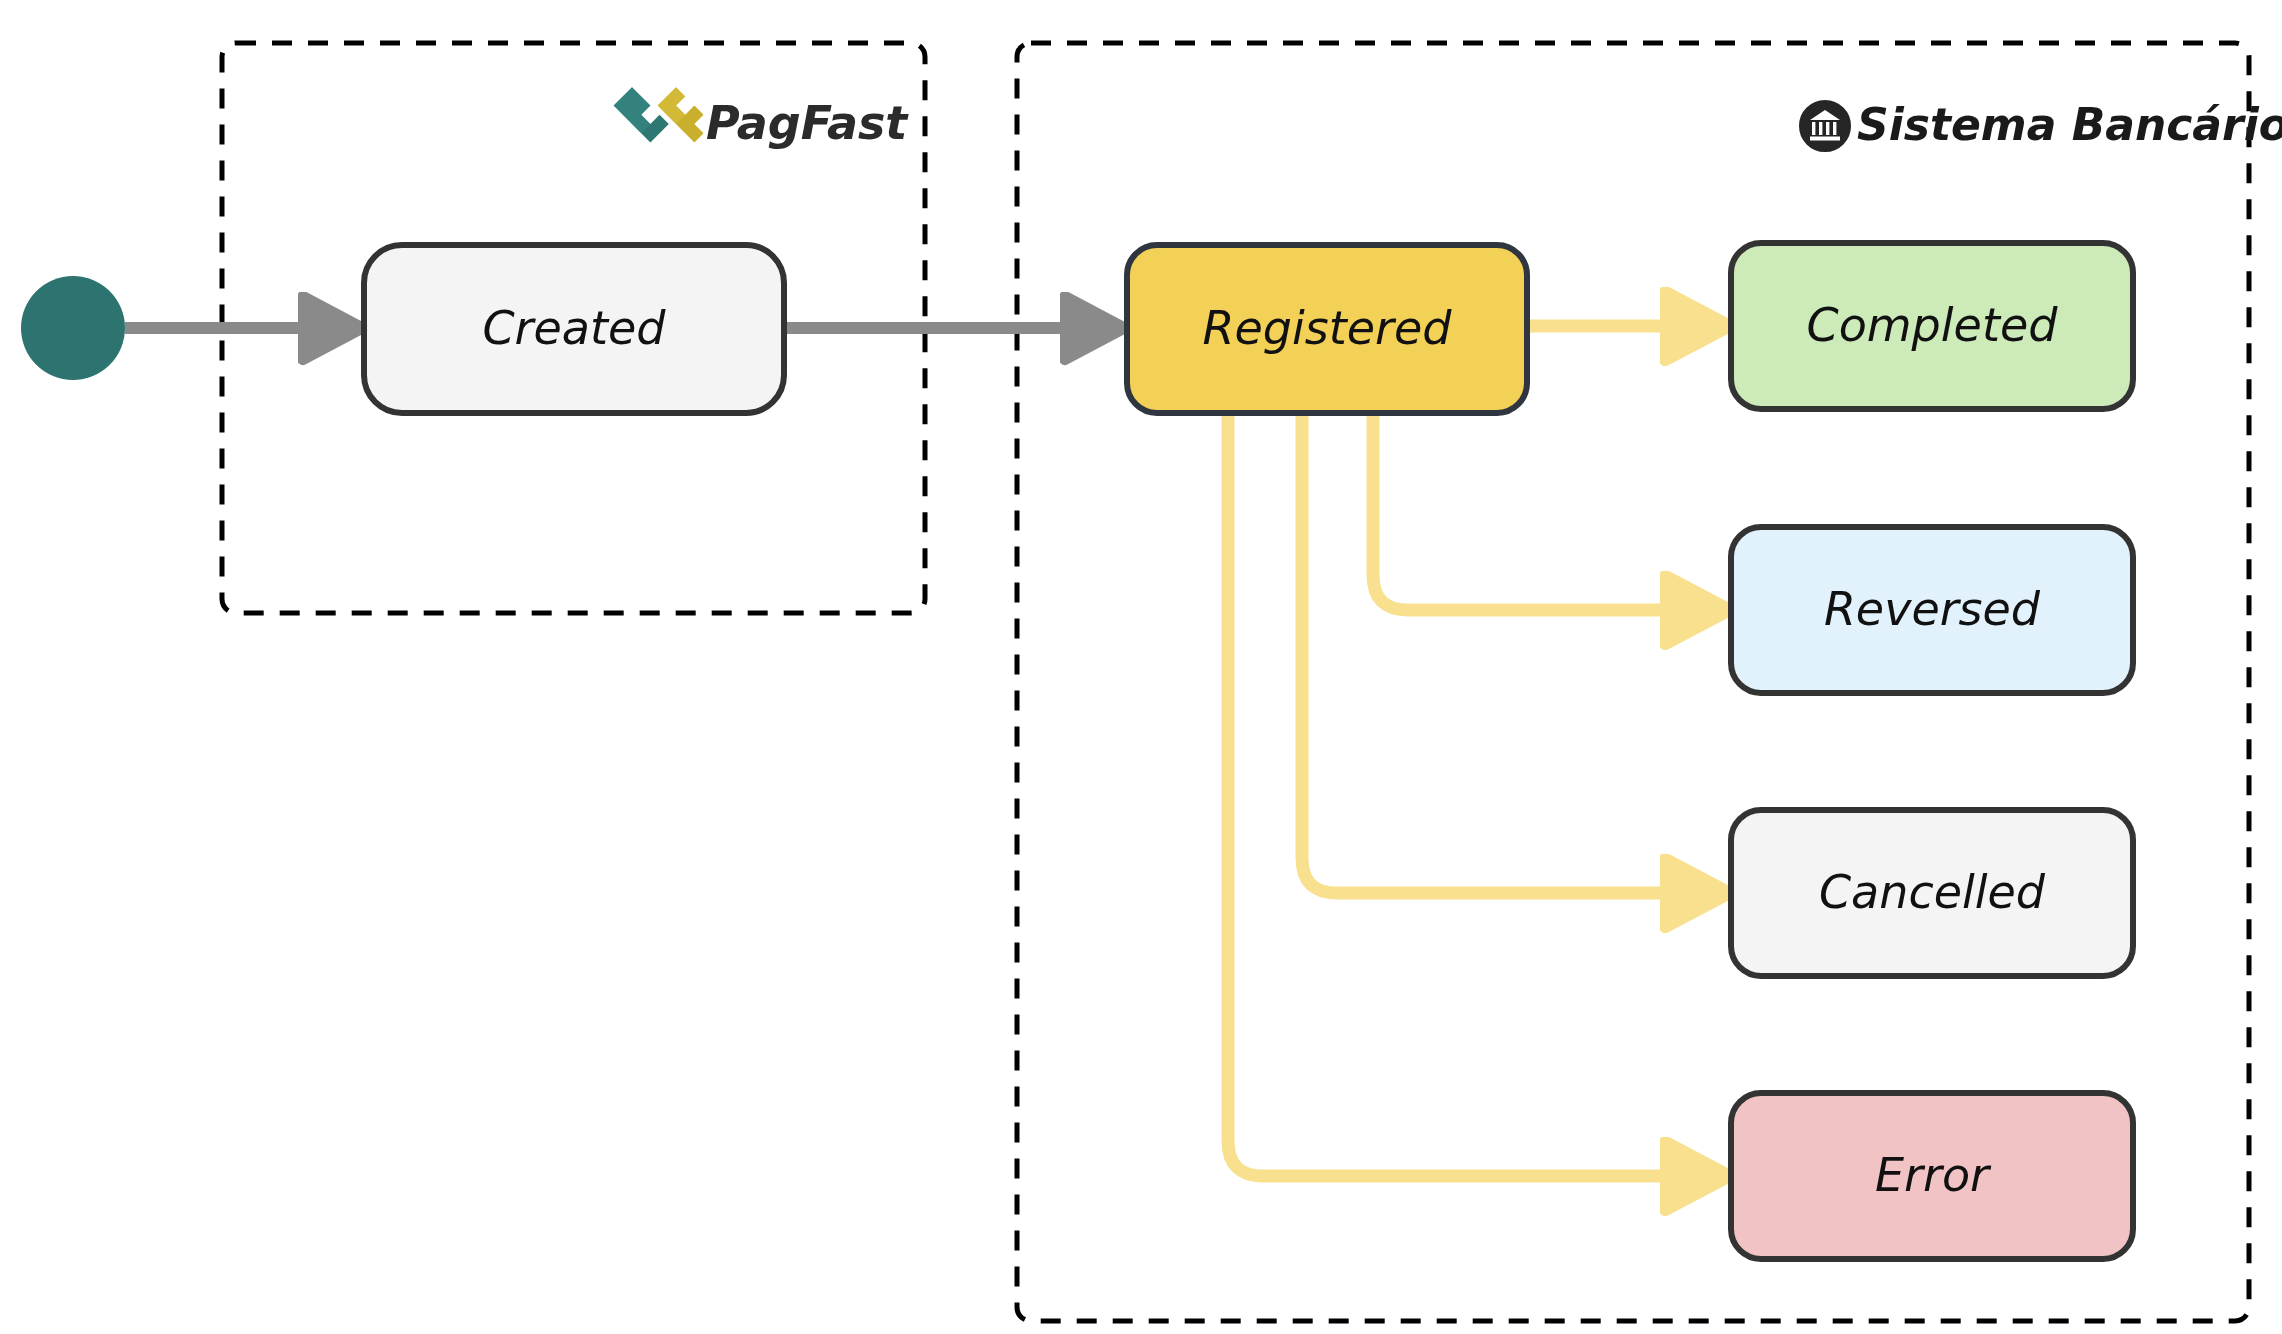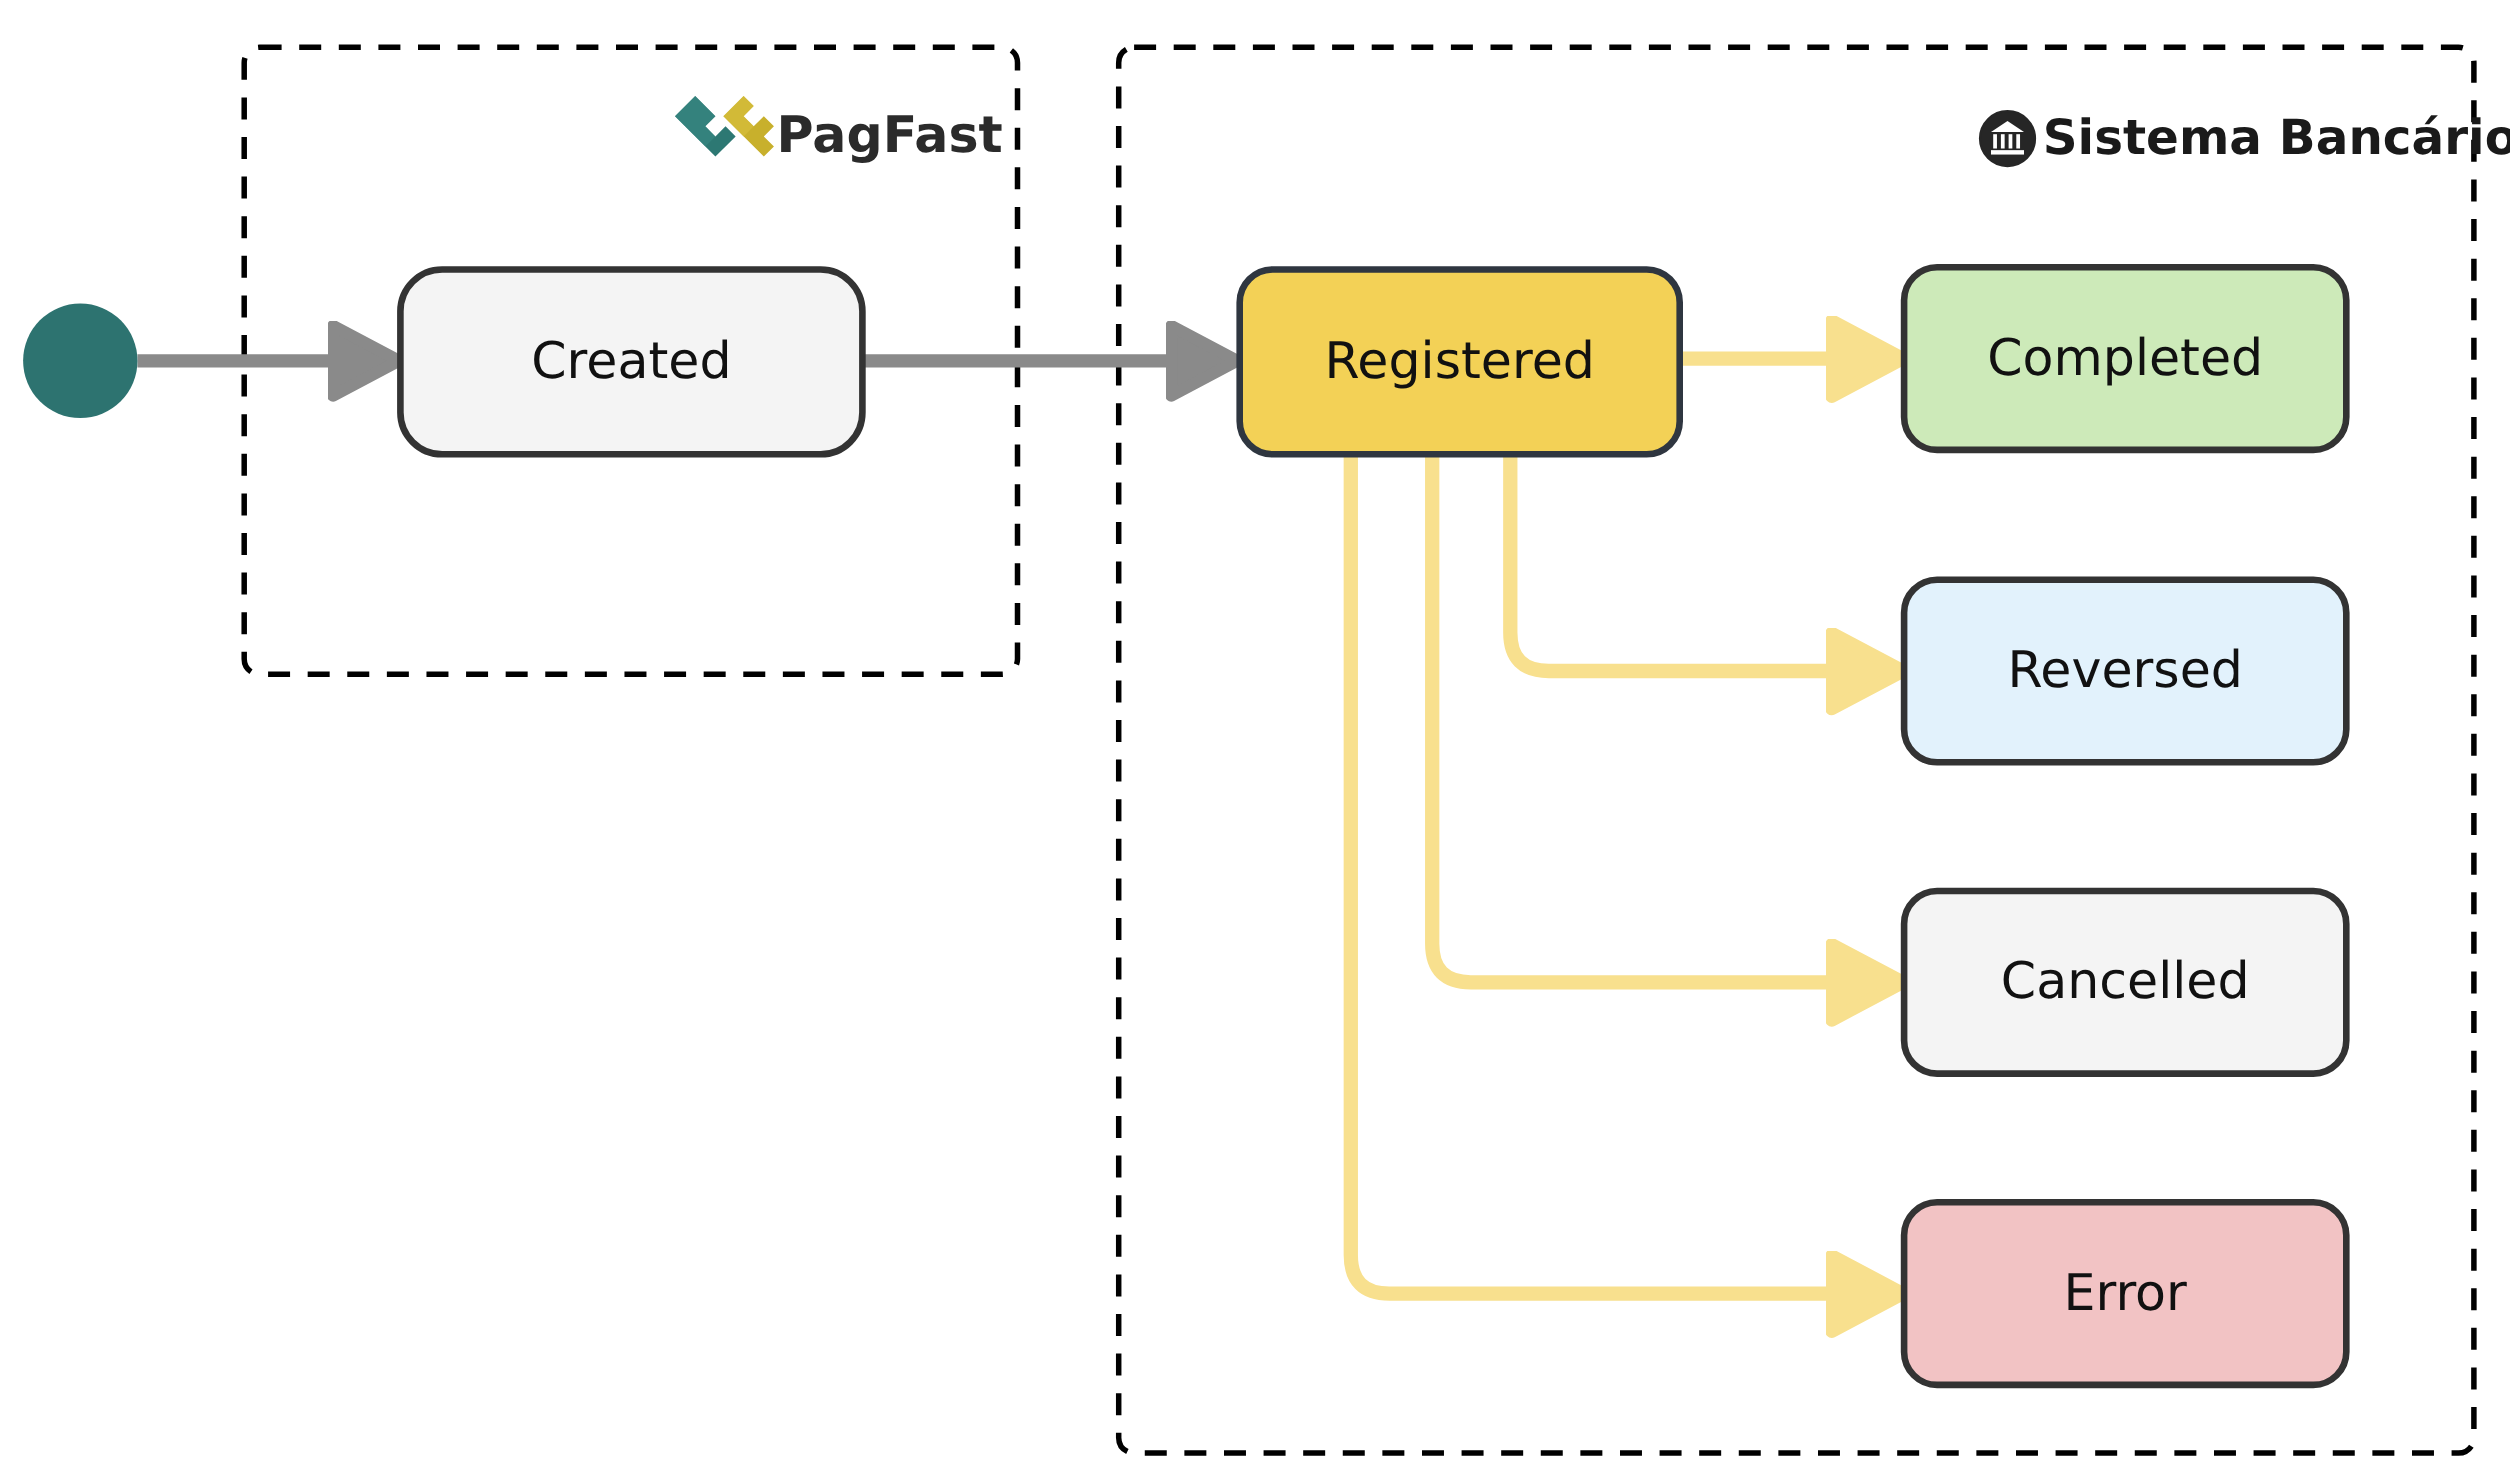--- a/index.html
+++ b/index.html
@@ -11,20 +11,21 @@
     width: 2282px;
     height: 1334px;
     overflow: hidden;
     font-family: "DejaVu Sans", sans-serif;
   }
   #diagram-root {
     position: relative;
     width: 2282px;
     height: 1334px;
     background: #ffffff;
+    font-style: italic;
   }
   svg.diagram-canvas {
     position: absolute;
     left: 0;
     top: 0;
     width: 2282px;
     height: 1334px;
     display: block;
   }
   .node-label {

